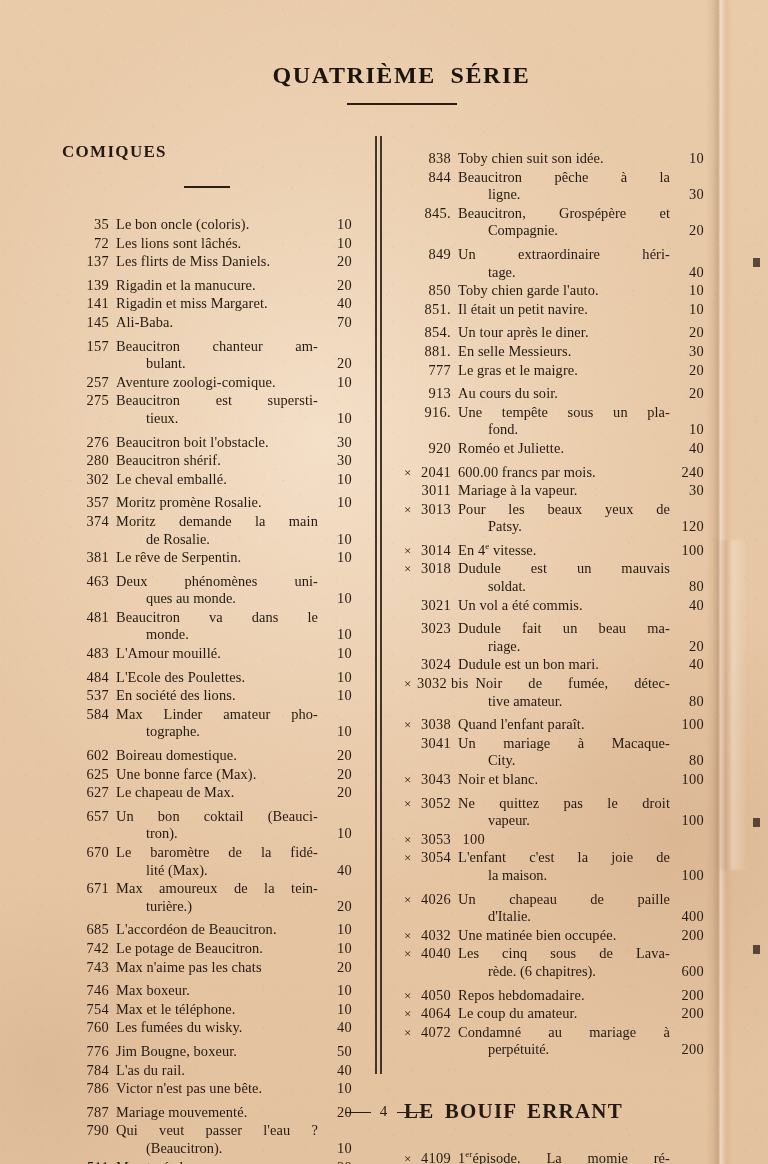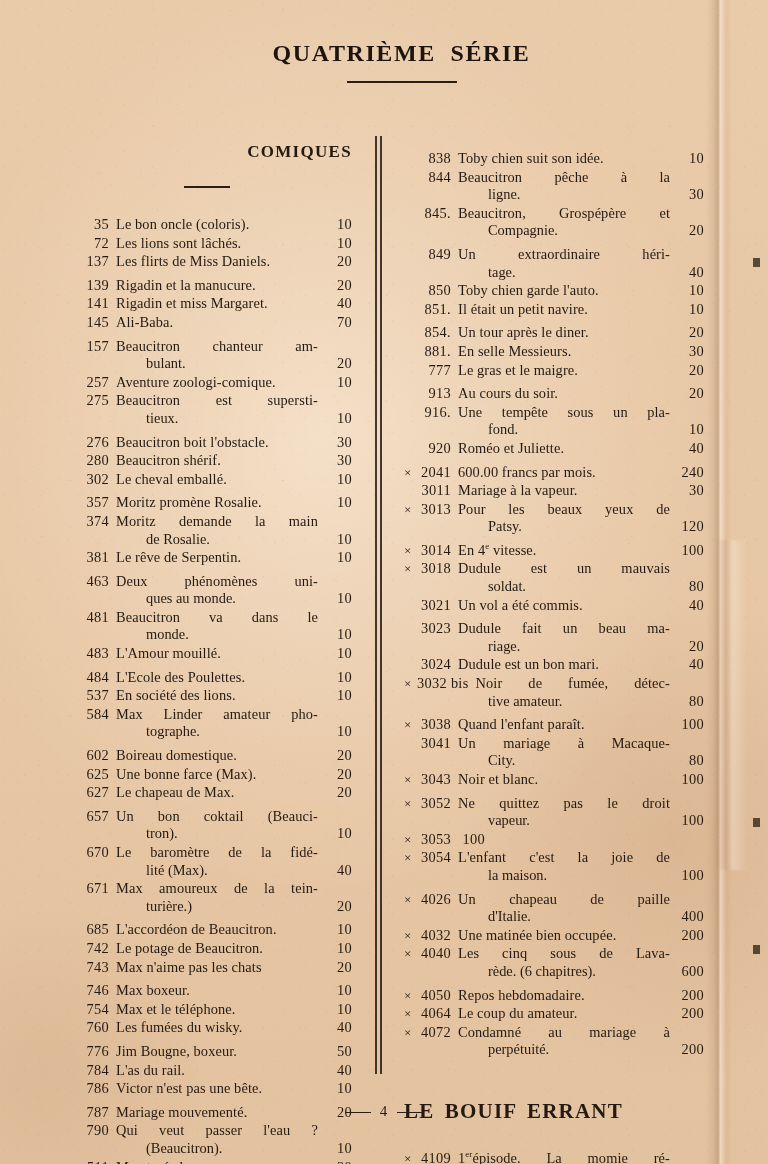--- a/index.html
+++ b/index.html
@@ -74,21 +74,21 @@
     width: 7px;
     height: 9px;
     background: #2a1d14;
     opacity: 0.75;
     pointer-events: none;
   }
 
   
   .masthead {
     position: absolute;
-    top: 40px;
+    top: 62px;
     left: 0;
     right: 0;
     text-align: center;
     padding-left: 35px;
   }
   .series-title {
     font-size: 24px;
     font-weight: bold;
     letter-spacing: 1.6px;
     word-spacing: 7px;
@@ -128,21 +128,21 @@
     top: 0;
     width: 2px;
     height: 100%;
     background: #2c2018;
     opacity: 0.88;
   }
   .divider i.a { left: 0px; }
   .divider i.b { left: 5px; }
 
   .section-head {
-    text-align: right;
+    text-align: left;
     font-size: 17px;
     font-weight: bold;
     letter-spacing: 1.3px;
     word-spacing: 4px;
     margin: 0 0 24px 0;
   }
   .section-head.comiques { margin-top: 6px; }
   .head-rule {
     width: 46px;
     height: 2px;

